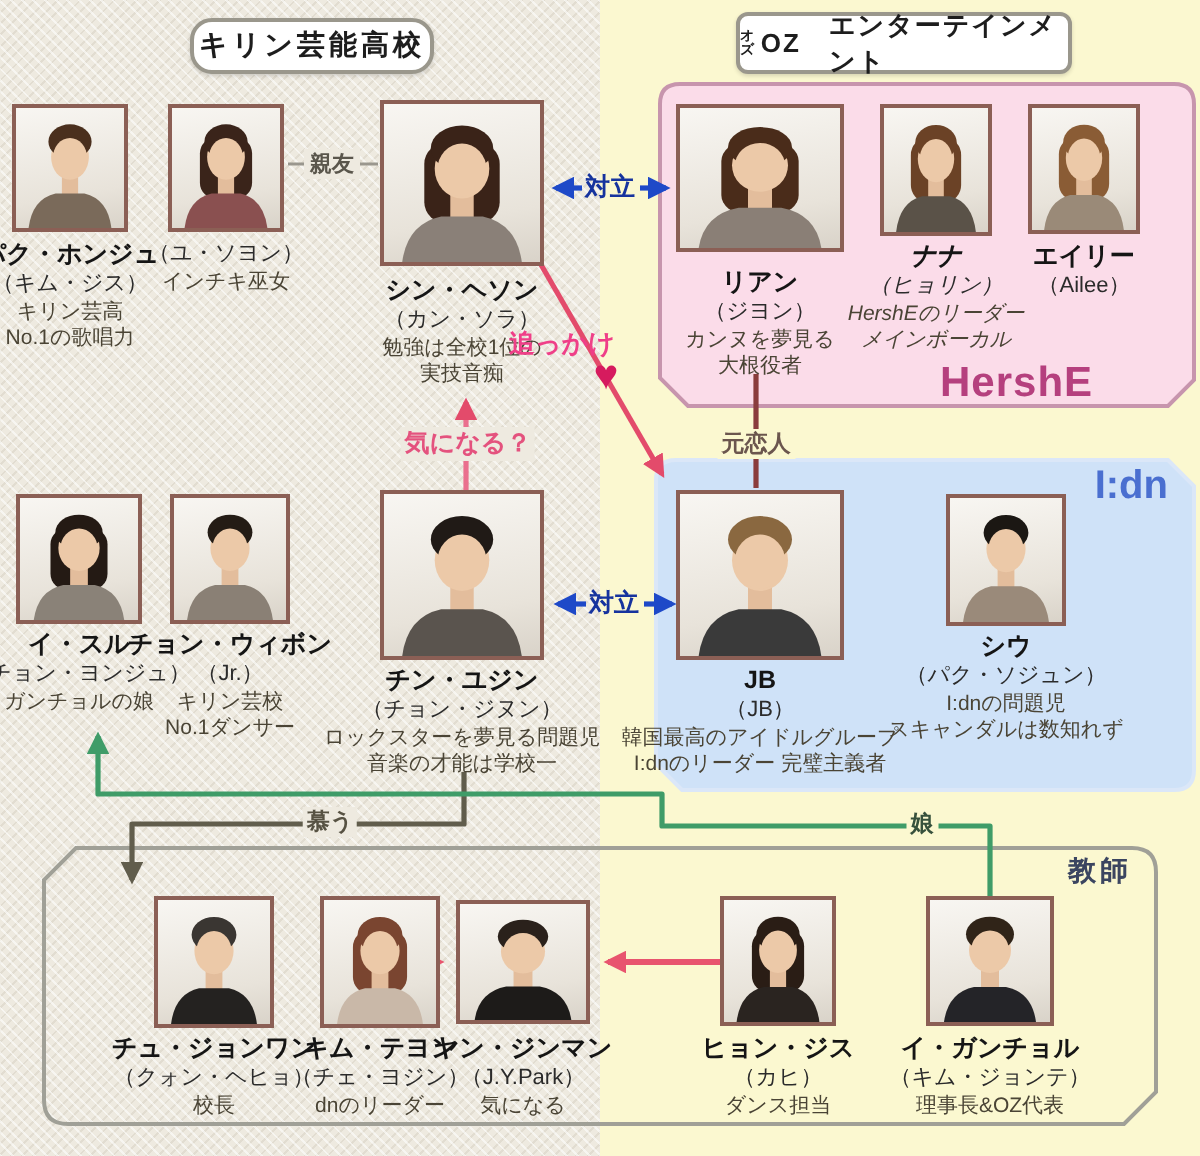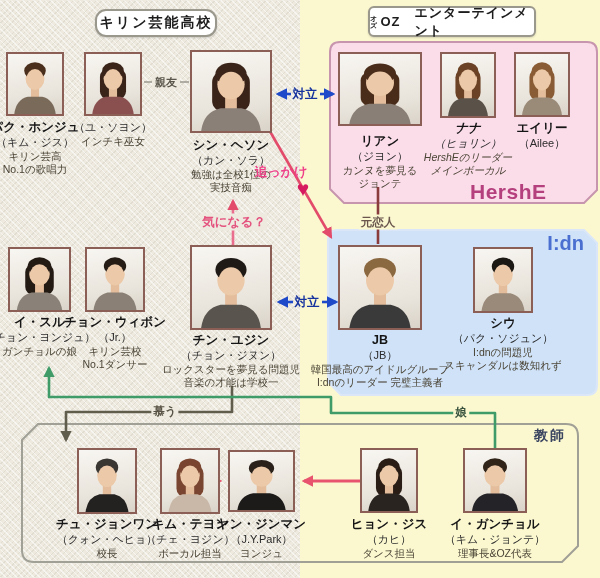--- a/index.html
+++ b/index.html
@@ -155,21 +155,21 @@
   <path d="M7,66 Q9,50 22,47 L38,47 Q51,50 53,66 Z" fill="#8a7f76"></path>
   <ellipse cx="30" cy="27" rx="10.5" ry="12.5" fill="#ecc9a8"></ellipse>
   <ellipse cx="30" cy="18.5" rx="12" ry="9.5" fill="#4a2c1a"></ellipse>
   <ellipse cx="30" cy="27.5" rx="9.5" ry="11" fill="#ecc9a8"></ellipse>
  </svg>
       </div>
       <div class="ptext" style="left: 315px; top: 134px; width: 130px;">
         <div class="p-name">リアン</div>
         <div class="p-actor">（ジヨン）</div>
         <div class="p-desc">カンヌを夢見る</div>
-        <div class="p-desc">ジョンテ</div>
+        <div class="p-desc">大根役者</div>
       </div>
       <div class="photo" style="left: 440px; top: 52px; width: 56px; height: 66px;">
  <svg viewBox="0 0 60 66" preserveAspectRatio="none">
   <rect x="15.5" y="16" width="29" height="34" rx="9" fill="#6b4226"></rect>
   <rect x="25.5" y="34" width="9" height="15" fill="#e3bd9c"></rect>
   <path d="M7,66 Q9,50 22,47 L38,47 Q51,50 53,66 Z" fill="#5a5248"></path>
   <ellipse cx="30" cy="27" rx="10.5" ry="12.5" fill="#ecc9a8"></ellipse>
   <ellipse cx="30" cy="18.5" rx="12" ry="9.5" fill="#6b4226"></ellipse>
   <ellipse cx="30" cy="27.5" rx="9.5" ry="11" fill="#ecc9a8"></ellipse>
  </svg>
@@ -294,36 +294,36 @@
   <rect x="25.5" y="34" width="9" height="15" fill="#e3bd9c"></rect>
   <path d="M7,66 Q9,50 22,47 L38,47 Q51,50 53,66 Z" fill="#c9b8a8"></path>
   <ellipse cx="30" cy="27" rx="10.5" ry="12.5" fill="#ecc9a8"></ellipse>
   <ellipse cx="30" cy="18.5" rx="12" ry="9.5" fill="#7a4530"></ellipse>
   <ellipse cx="30" cy="27.5" rx="9.5" ry="11" fill="#ecc9a8"></ellipse>
  </svg>
       </div>
       <div class="ptext" style="left: 130px; top: 517px; width: 120px;">
         <div class="p-name">キム・テヨン</div>
         <div class="p-actor">（チェ・ヨジン）</div>
-        <div class="p-desc">ボーカル担当</div>
+        <div class="p-desc">dnのリーダー</div>
       </div>
       <div class="photo" style="left: 228px; top: 450px; width: 67px; height: 62px;">
  <svg viewBox="0 0 60 66" preserveAspectRatio="none">
 
   <rect x="25.5" y="34" width="9" height="15" fill="#e3bd9c"></rect>
   <path d="M7,66 Q9,50 22,47 L38,47 Q51,50 53,66 Z" fill="#1d1b19"></path>
   <ellipse cx="30" cy="27" rx="10.5" ry="12.5" fill="#ecc9a8"></ellipse>
   <ellipse cx="30" cy="18.5" rx="12" ry="9.5" fill="#2a211b"></ellipse>
   <ellipse cx="30" cy="27.5" rx="9.5" ry="11" fill="#ecc9a8"></ellipse>
  </svg>
       </div>
       <div class="ptext" style="left: 201.5px; top: 517px; width: 120px;">
         <div class="p-name">ヤン・ジンマン</div>
         <div class="p-actor">（J.Y.Park）</div>
-        <div class="p-desc">ヨンジュ</div>
+        <div class="p-desc">気になる</div>
       </div>
       <div class="photo" style="left: 360px; top: 448px; width: 58px; height: 65px;">
  <svg viewBox="0 0 60 66" preserveAspectRatio="none">
   <rect x="15.5" y="16" width="29" height="34" rx="9" fill="#2a1d15"></rect>
   <rect x="25.5" y="34" width="9" height="15" fill="#e3bd9c"></rect>
   <path d="M7,66 Q9,50 22,47 L38,47 Q51,50 53,66 Z" fill="#2a2420"></path>
   <ellipse cx="30" cy="27" rx="10.5" ry="12.5" fill="#ecc9a8"></ellipse>
   <ellipse cx="30" cy="18.5" rx="12" ry="9.5" fill="#2a1d15"></ellipse>
   <ellipse cx="30" cy="27.5" rx="9.5" ry="11" fill="#ecc9a8"></ellipse>
  </svg>

